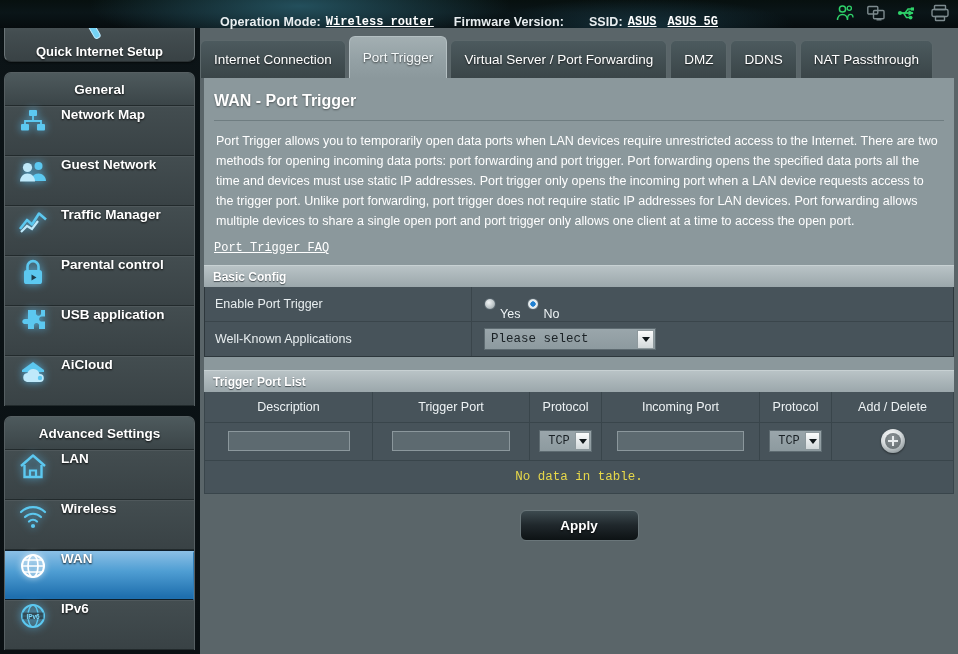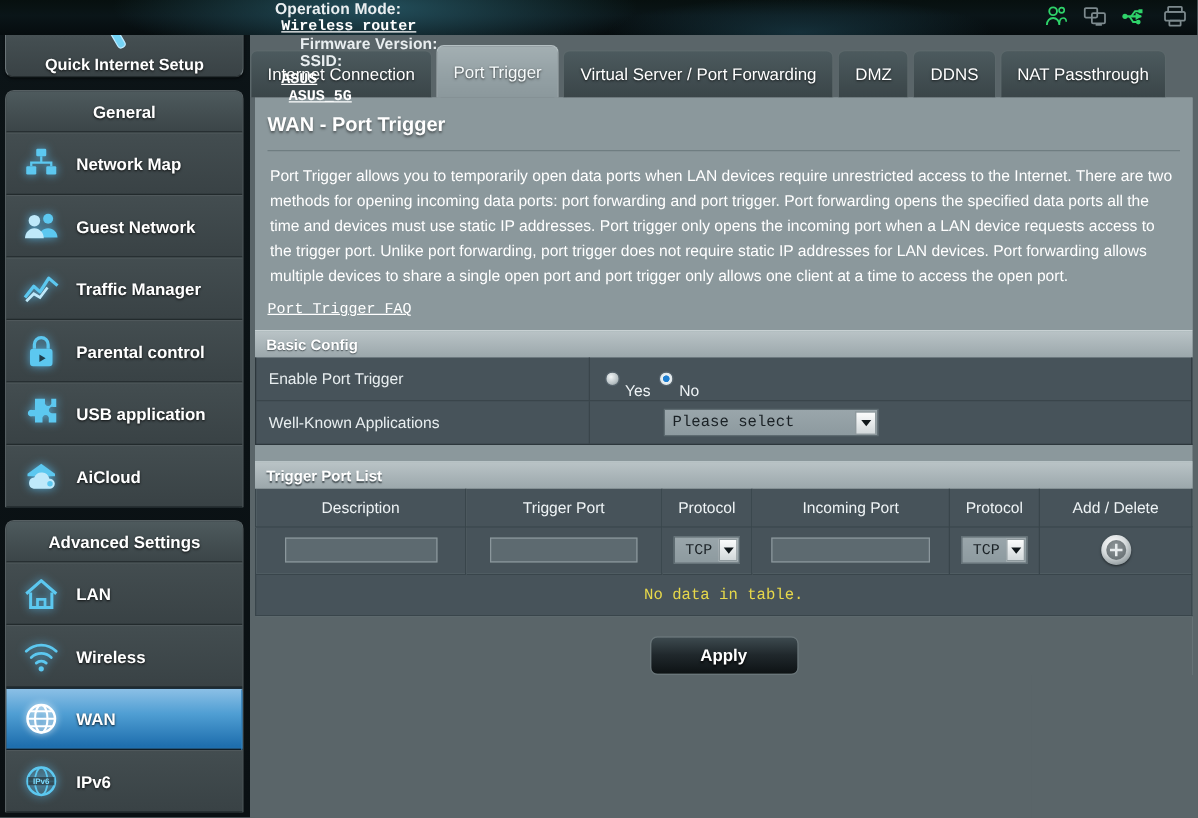--- a/index.html
+++ b/index.html
@@ -13,22 +13,22 @@
   
   .topbar {
     position: absolute; left: 0; top: 0; width: 958px; height: 28px;
     background:
       radial-gradient(ellipse 300px 60px at 300px 6px, rgba(40,90,105,0.85) 0%, rgba(10,22,28,0) 70%),
       radial-gradient(ellipse 220px 40px at 640px 26px, rgba(30,70,85,0.6) 0%, rgba(8,16,20,0) 70%),
       linear-gradient(180deg, #07100f 0%, #0a1518 45%, #060c0e 100%);
     z-index: 6;
   }
   .topbar-inner {
-    display: flex; height: 44px;
-    padding-left: 220px; gap: 0; flex-direction: column;
+    display: flex; align-items: center; height: 44px;
+    padding-left: 220px; gap: 0;
   }
   .tb-label {
     color: #e9eef0; font-size: 12.5px; font-weight: 600;
     letter-spacing: .1px; white-space: nowrap;
   }
   .tb-link {
     color: #ffffff; font-size: 12px; font-weight: 700;
     font-family: "Liberation Mono", monospace;
     text-decoration: underline; white-space: nowrap;
     margin-left: 5px;
@@ -72,21 +72,21 @@
   }
   .navgroup.tail { border-radius: 7px 7px 0 0; }
   .group-title {
     height: 33px; line-height: 33px; text-align: center;
     color: #fff; font-size: 13.5px; font-weight: bold;
     text-shadow: 0 1px 2px rgba(0,0,0,.85);
     background: linear-gradient(180deg,#4e5a5d 0%,#3b4548 100%);
     border-bottom: 1px solid #222a2c;
   }
   .nav-item {
-    position: relative; height: 50px; display: flex; align-items: center;
+    position: relative; height: 50px; display: flex; align-items: flex-start;
     background: linear-gradient(180deg,#434d50 0%, #394245 100%);
     border-bottom: 1px solid #222a2c;
     border-top: 1px solid #4f585b;
     cursor: pointer;
   }
   .nav-item:first-of-type { border-top: none; }
   .nav-item.active {
     background: linear-gradient(180deg,#8cc0e6 0%, #4f9ed3 42%, #1f6fae 95%);
     border-top: 1px solid #0e1e2a;
     border-bottom: 1px solid #0e1e2a;
@@ -171,21 +171,21 @@
     border-top: 1px solid #c8d1d3;
   }
   .sec-body {
     background: #47535a;
     border: 1px solid #2d373c; border-top: none;
   }
   .cfg-row {
     display: flex; align-items: center; min-height: 34px;
     border-bottom: 1px solid #3a454b;
   }
-  .cfg-row:last-child { border-bottom: none; gap: 47px; }
+  .cfg-row:last-child { border-bottom: none; }
   .cfg-label {
     width: 267px; color: #e8eef0; font-size: 12.5px;
     padding-left: 10px; border-right: 1px solid #3a454b;
     align-self: stretch; display: flex; align-items: center;
   }
   .cfg-val { flex: 1; padding-left: 12px; display: flex; align-items: center; gap: 7px; }
 
   .radio-wrap { display: inline-flex; align-items: center; gap: 4px; cursor: pointer; }
   .radio {
     width: 12px; height: 12px; border-radius: 50%;

